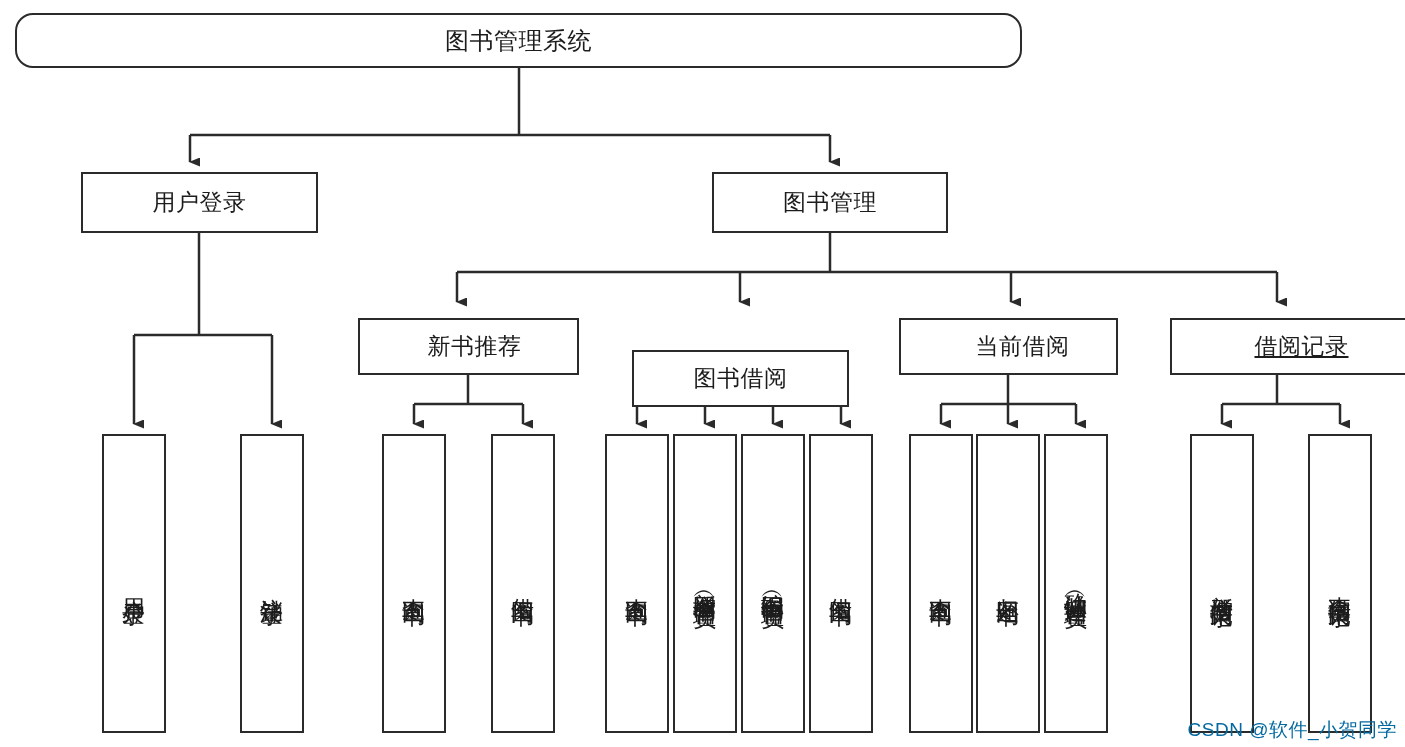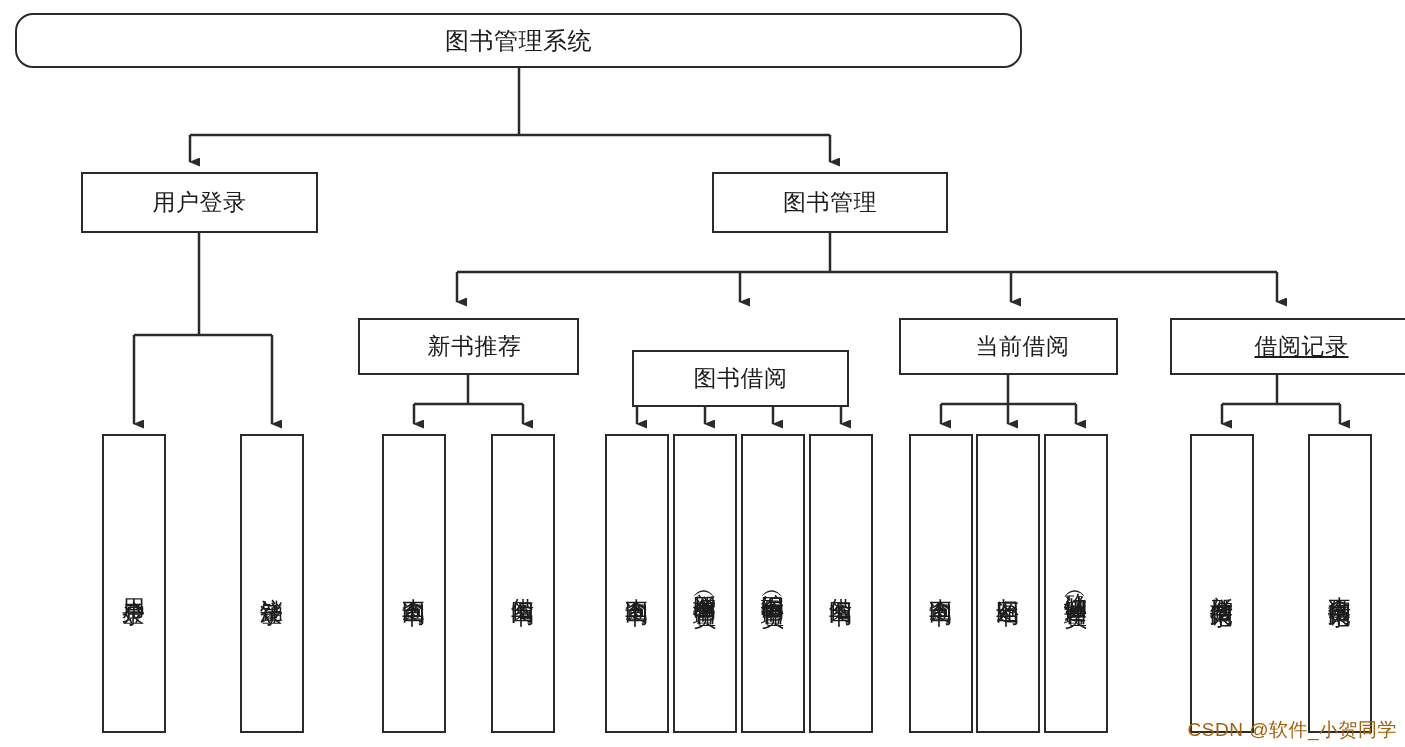--- a/index.html
+++ b/index.html
@@ -54,21 +54,21 @@
   }
   .node.root {
     font-size: 24px;
     border-radius: 18px;
   }
   #watermark {
     position: absolute;
     right: 8px;
     bottom: 4px;
     font-size: 19px;
-    color: #a16207;
+    color: #0369a1;
     letter-spacing: 0.5px;
     white-space: nowrap;
     pointer-events: none;
   }
 </style>
 </head>
 <body>
 
 <div id="canvas">
 

